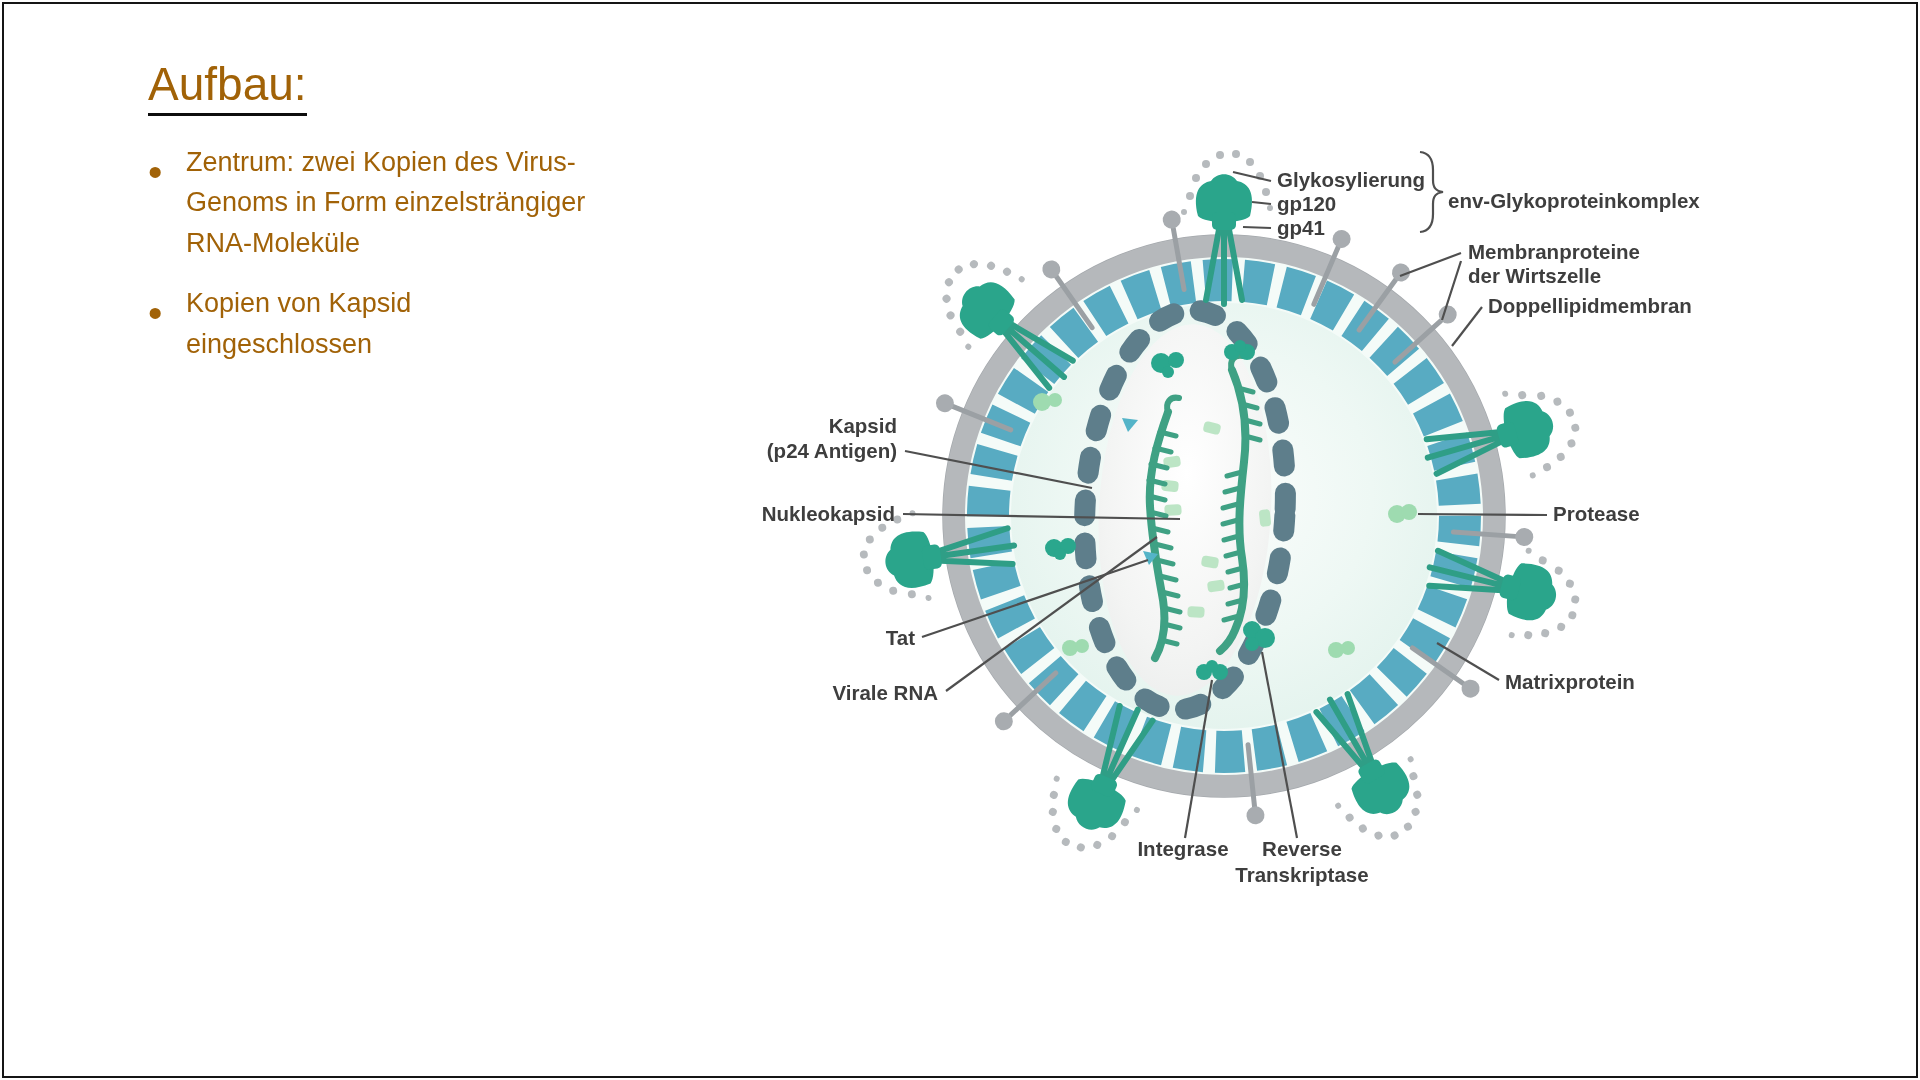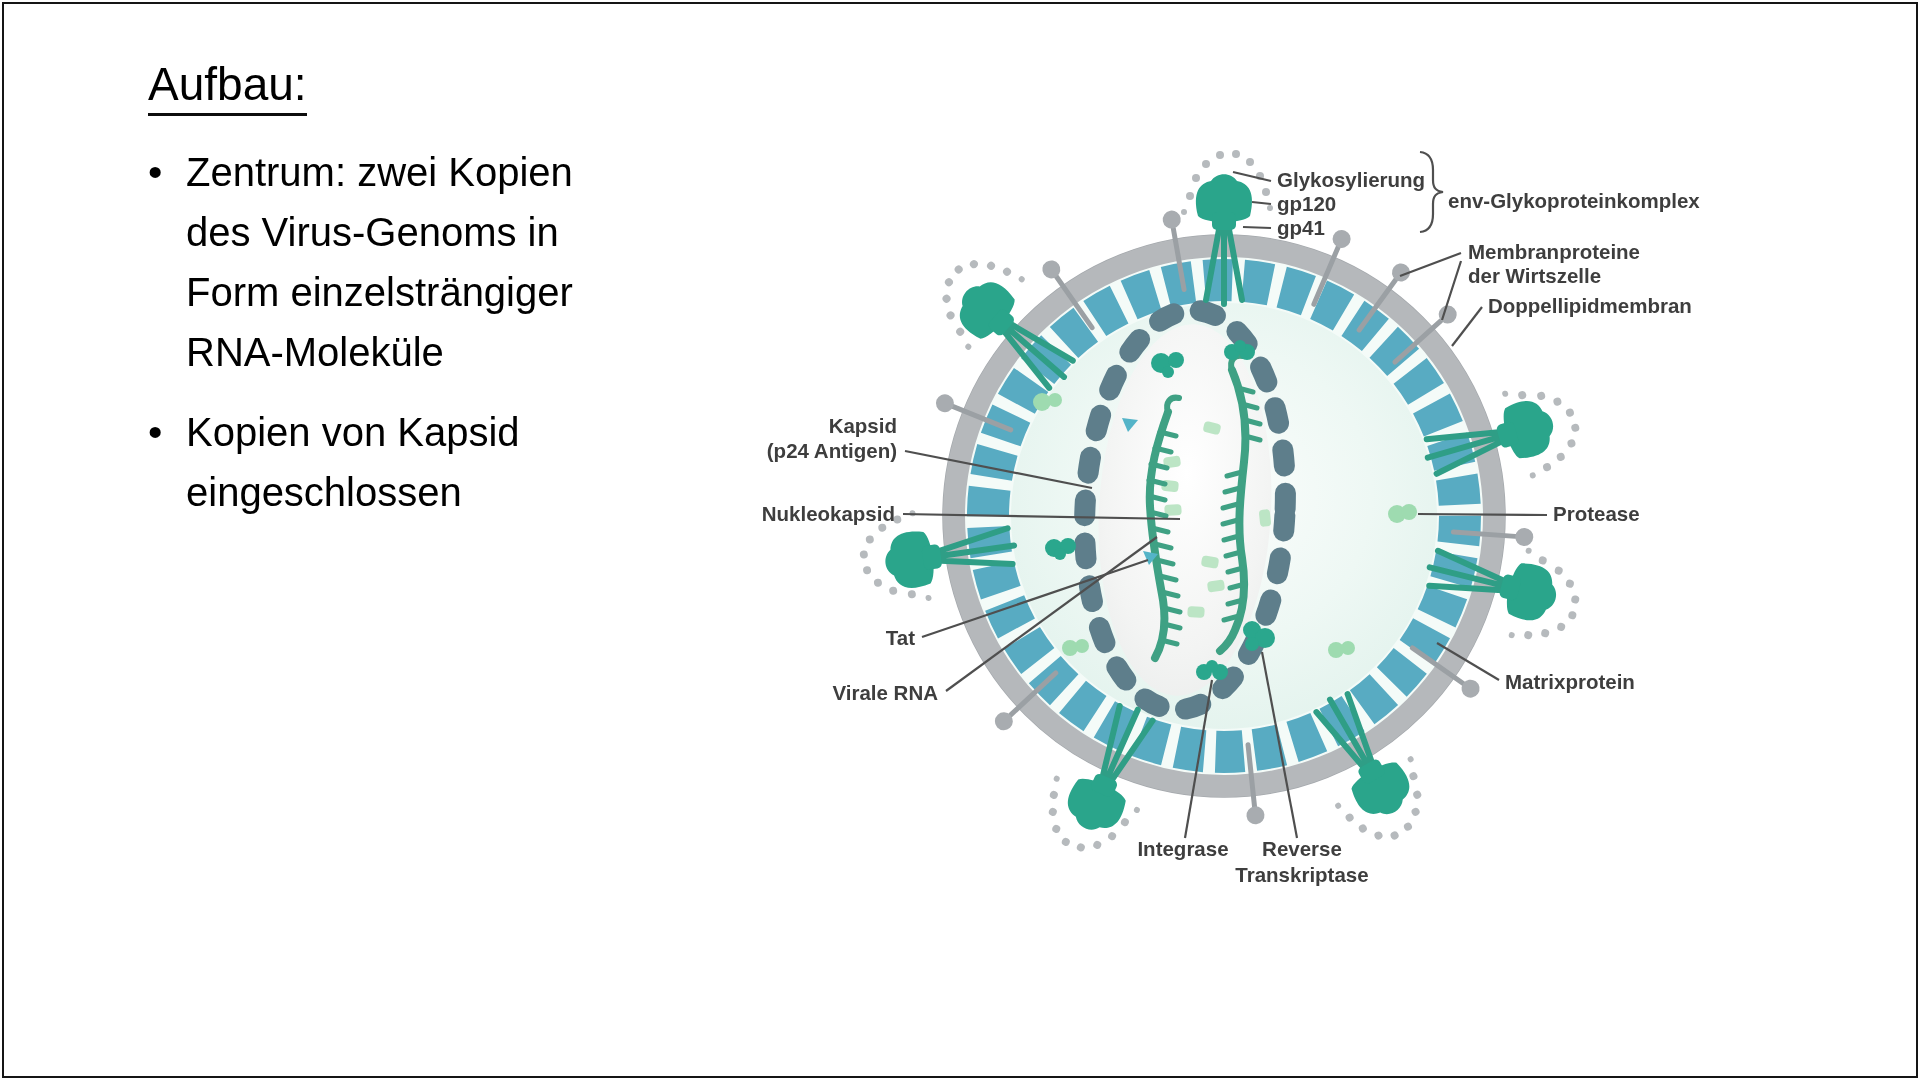--- a/index.html
+++ b/index.html
@@ -1,25 +1,25 @@
 <!DOCTYPE html>
 <html><head>
 <meta charset="utf-8">
 <style>
   html,body{margin:0;padding:0;background:#ffffff;}
   .stage{position:relative;width:1920px;height:1080px;background:#ffffff;overflow:hidden;
          font-family:"Liberation Sans",sans-serif;}
   .frame{position:absolute;inset:2px;border:2px solid #151515;pointer-events:none;}
-  .slide-text{position:absolute;left:148px;top:56px;width:445px;color:#000000;}
+  .slide-text{position:absolute;left:148px;top:56px;width:445px;color:#a16207;}
   .heading{font-size:46px;line-height:1.25;}
   .heading span{border-bottom:3px solid #0d0d0d;padding-bottom:3px;}
   .bullets{margin-top:28px;}
   .bullet-row{display:flex;align-items:flex-start;margin-bottom:20px;}
   .bullet-marker{width:38px;flex:0 0 38px;font-size:41px;line-height:1.5;}
-  .bullet-text{width:415px;font-size:40px;line-height:1.5;}
+  .bullet-text{width:415px;font-size:27px;line-height:1.5;}
   svg text{font-family:"Liberation Sans",sans-serif;font-weight:bold;fill:#3e3e3e;}
   .lbl{font-size:20.5px;}
   .callout{stroke:#4f4f4f;stroke-width:2.2;fill:none;}
 </style>
 </head>
 <body>
 
 <div class="stage">
   <div class="frame"></div>
 

